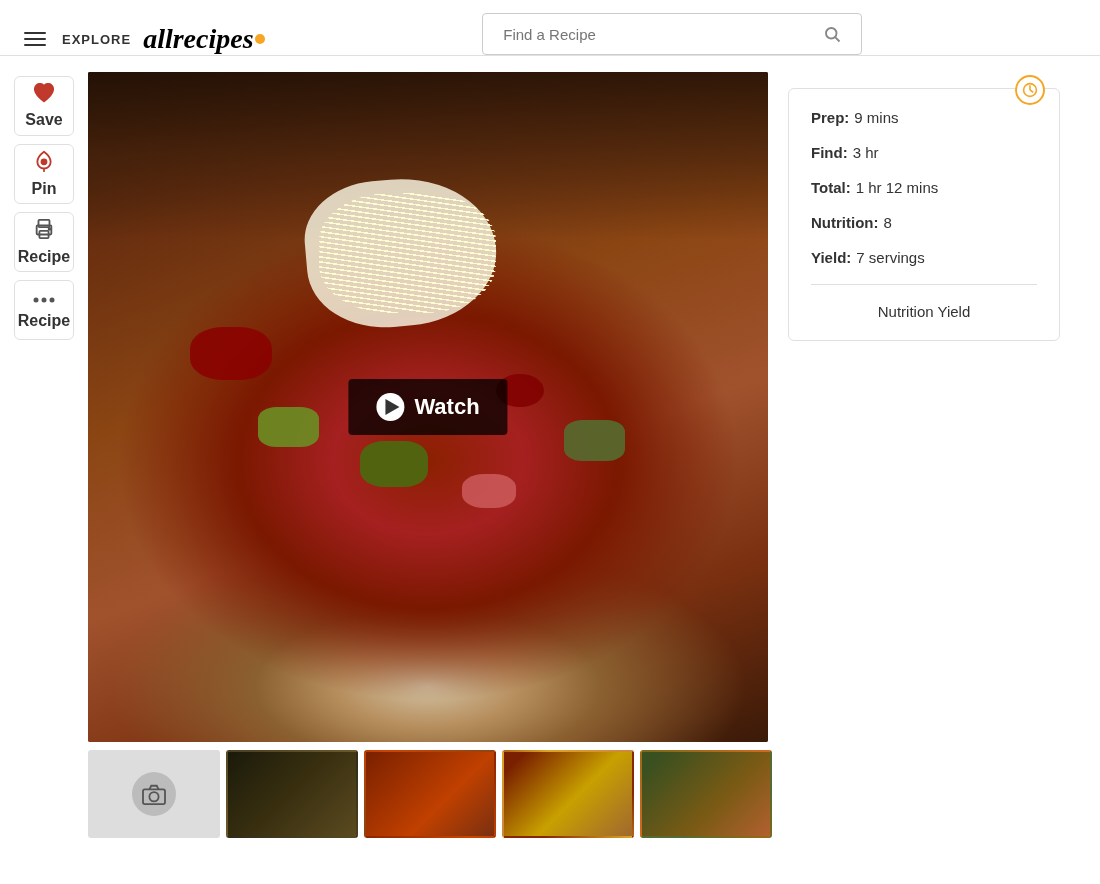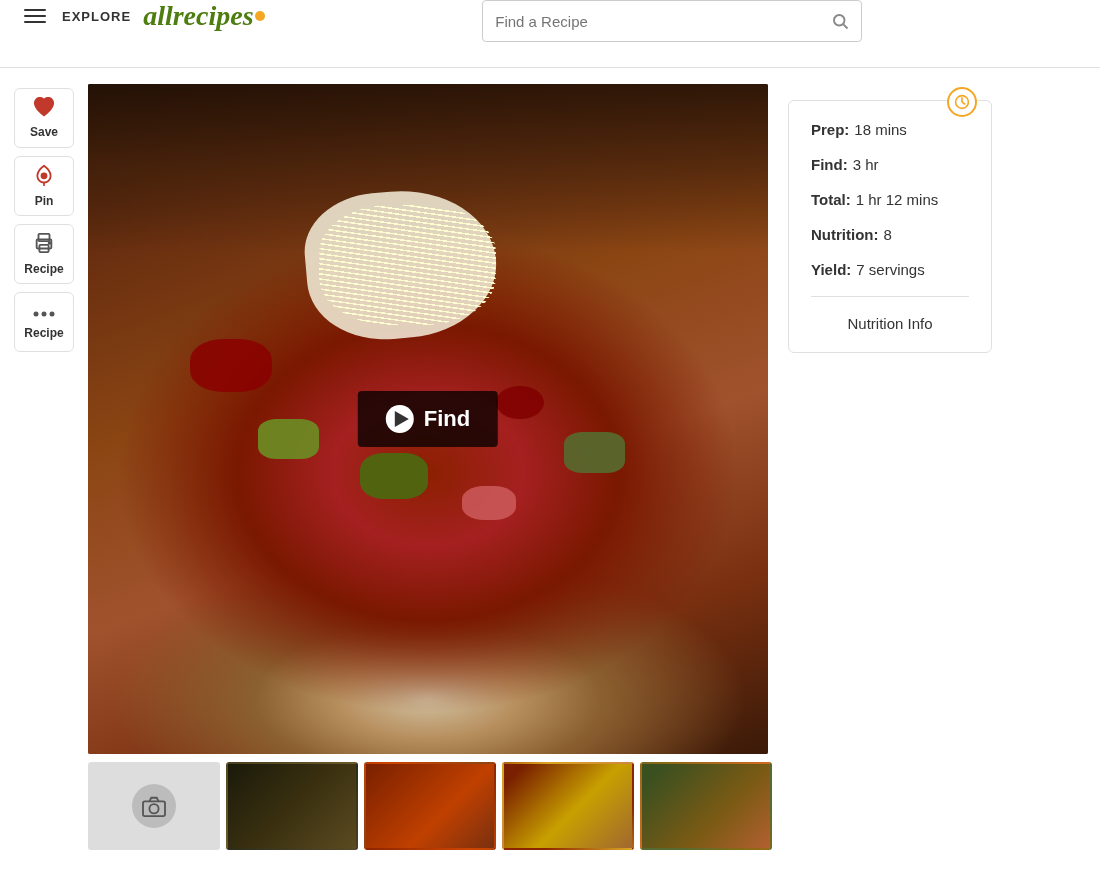--- a/index.html
+++ b/index.html
@@ -1,23 +1,23 @@
 <!DOCTYPE html>
 <html><head>
   <meta charset="utf-8">
   <style>
     * { box-sizing: border-box; margin: 0; padding: 0; }
     body { font-family: Arial, sans-serif; background: #fff; width: 1100px; min-height: 884px; overflow-x: hidden; }
 
     
     .header {
       display: flex;
-      align-items: flex-start;
+      align-items: flex-end;
       padding: 0 20px;
-      height: 68px;
+      height: 56px;
       border-bottom: 1px solid #e0e0e0;
       background: #fff;
     }
     .header-left {
       display: flex;
       align-items: center;
       gap: 12px;
     }
     .hamburger-icon {
       display: flex;
@@ -41,21 +41,21 @@
       text-transform: uppercase;
     }
     .logo {
       display: flex;
       align-items: center;
       text-decoration: none;
     }
     .logo-text {
       font-size: 28px;
       font-weight: 700;
-      color: #4d7c0f;
+      color: #000000;
       font-family: Georgia, serif;
       font-style: italic;
     }
     .logo-dot {
       display: inline-block;
       width: 10px;
       height: 10px;
       background: #f5a623;
       border-radius: 50%;
       vertical-align: super;
@@ -63,21 +63,21 @@
     }
     .search-bar {
       margin-left: auto;
       margin-right: auto;
       display: flex;
       align-items: center;
       border: 1px solid #ccc;
       border-radius: 4px;
       width: 380px;
       height: 42px;
-      padding: 0 12px;
+      padding: 0 20px;
       gap: 8px;
     }
     .search-bar input {
       border: none;
       outline: none;
       flex: 1;
       font-size: 15px;
       color: #999;
     }
     .search-icon-svg {
@@ -111,21 +111,21 @@
       border-radius: 6px;
       cursor: pointer;
       background: #fff;
       gap: 4px;
       color: #333;
     }
     .sidebar-btn .btn-icon {
       color: #c0392b;
     }
     .sidebar-btn .btn-label {
-      font-size: 12px;
+      font-size: 16px;
       font-weight: 600;
       color: #333;
     }
 
     
     .content-area {
       flex: 1;
       padding: 16px 0 0 0;
       display: flex;
       flex-direction: column;
@@ -220,21 +220,21 @@
       height: 44px;
       background: rgba(0,0,0,0.15);
       border-radius: 50%;
       display: flex;
       align-items: center;
       justify-content: center;
     }
 
     
     .right-panel {
-      width: 204px;
+      width: 272px;
       margin-left: 20px;
       margin-top: 16px;
       flex-shrink: 0;
     }
     .info-card {
       border: 1px solid #e0e0e0;
       border-radius: 6px;
       padding: 20px 22px;
       position: relative;
       background: #fff;
@@ -384,21 +384,21 @@
             <div style="position:absolute;top:0;left:0;right:0;height:25%;background:linear-gradient(180deg,rgba(30,15,5,0.8) 0%,rgba(60,30,10,0.6) 50%,transparent 100%);"></div>
 
             <div style="position:absolute;top:16%;left:32%;width:28%;height:22%;background:rgba(245,240,220,0.85);border-radius:40% 55% 50% 45%;transform:rotate(-5deg);"></div>
             <div style="position:absolute;top:18%;left:34%;width:26%;height:18%;background:repeating-linear-gradient(8deg,rgba(255,255,210,0.95) 0,rgba(255,255,210,0.95) 1.5px,transparent 1.5px,transparent 5px);border-radius:40%;"></div>
           </div>
 
           <button class="watch-btn">
             <div class="play-icon">
               <div class="play-triangle"></div>
             </div>
-            <span>Find</span>
+            <span>Watch</span>
           </button>
         </div>
 
         <div class="thumbnail-strip">
           <div class="thumbnail thumb-camera">
             <div class="thumbnail-inner">
               <div class="camera-icon-circle">
                 <svg width="26" height="22" viewBox="0 0 28 24" fill="none" stroke="#555" stroke-width="2">
                   <rect x="2" y="7" width="24" height="16" rx="2"></rect>
                   <circle cx="14" cy="15" r="5" stroke="#555"></circle>
@@ -435,38 +435,38 @@
           <div class="clock-icon-top">
             <svg width="16" height="16" viewBox="0 0 20 20" fill="none" stroke="#f5a623" stroke-width="2">
               <circle cx="10" cy="10" r="8"></circle>
               <line x1="10" y1="4" x2="10" y2="10" stroke="#f5a623" stroke-width="2"></line>
               <line x1="10" y1="10" x2="14" y2="13" stroke="#f5a623" stroke-width="2"></line>
             </svg>
           </div>
 
           <div class="info-row">
             <span class="info-label">Prep:</span>
-            <span class="info-value">18 mins</span>
+            <span class="info-value">9 mins</span>
           </div>
           <div class="info-row">
             <span class="info-label">Find:</span>
             <span class="info-value">3 hr</span>
           </div>
           <div class="info-row">
             <span class="info-label">Total:</span>
             <span class="info-value">1 hr 12 mins</span>
           </div>
           <div class="info-row">
             <span class="info-label">Nutrition:</span>
             <span class="info-value">8</span>
           </div>
           <div class="info-row">
             <span class="info-label">Yield:</span>
             <span class="info-value">7 servings</span>
           </div>
 
           <div class="divider"></div>
-          <a class="nutrition-link" href="#">Nutrition Info</a>
+          <a class="nutrition-link" href="#">Nutrition Yield</a>
         </div>
       </div>
     </div>
   </div>
 </div>
 
 </body></html>

